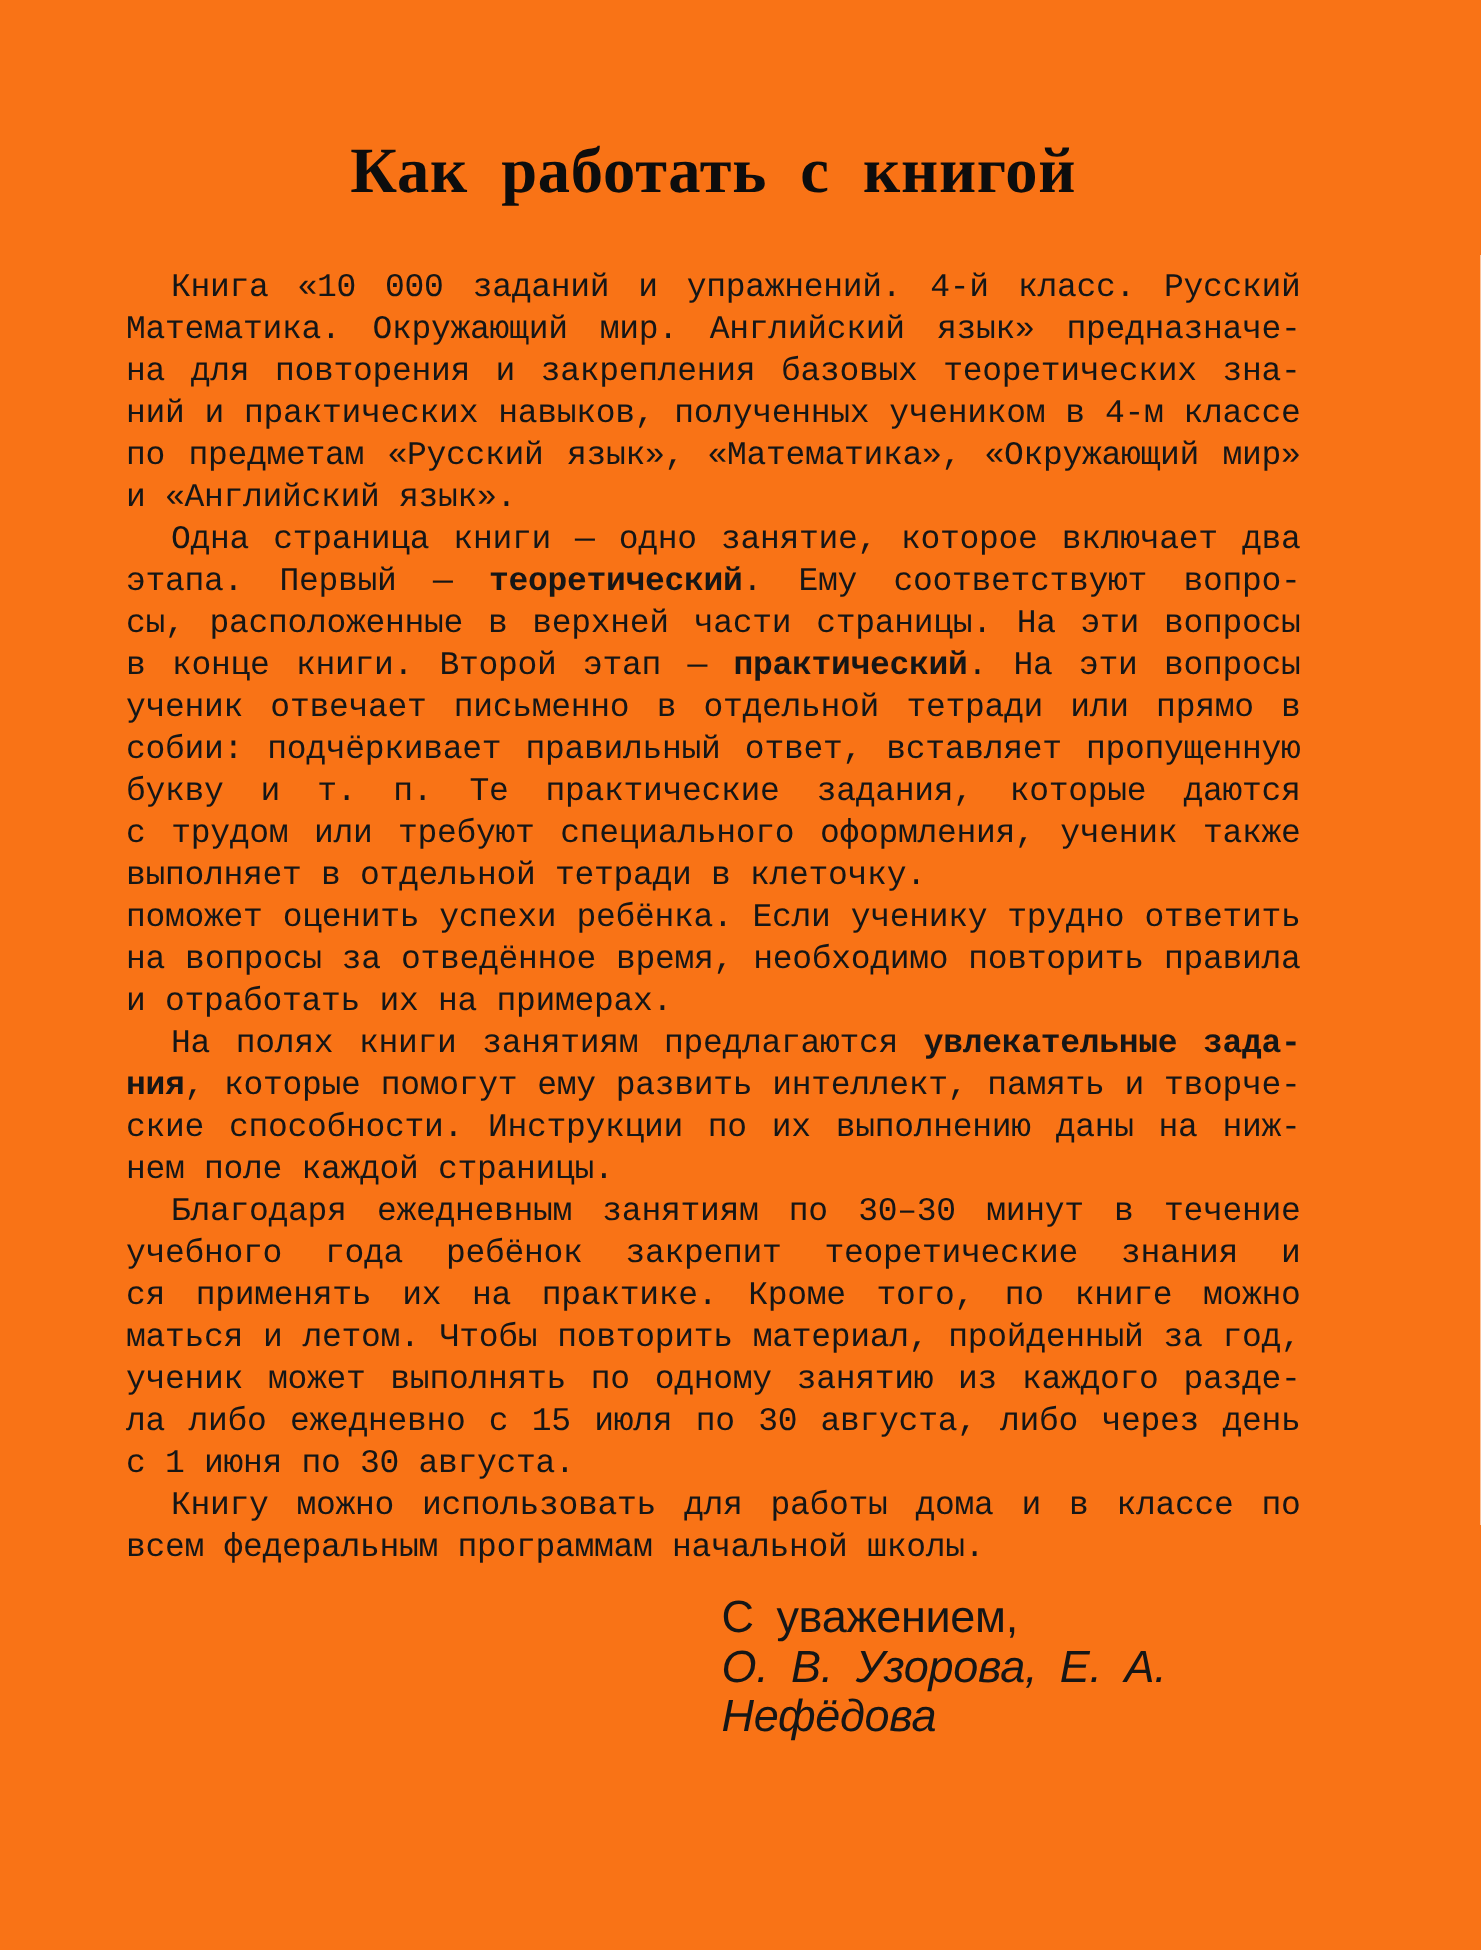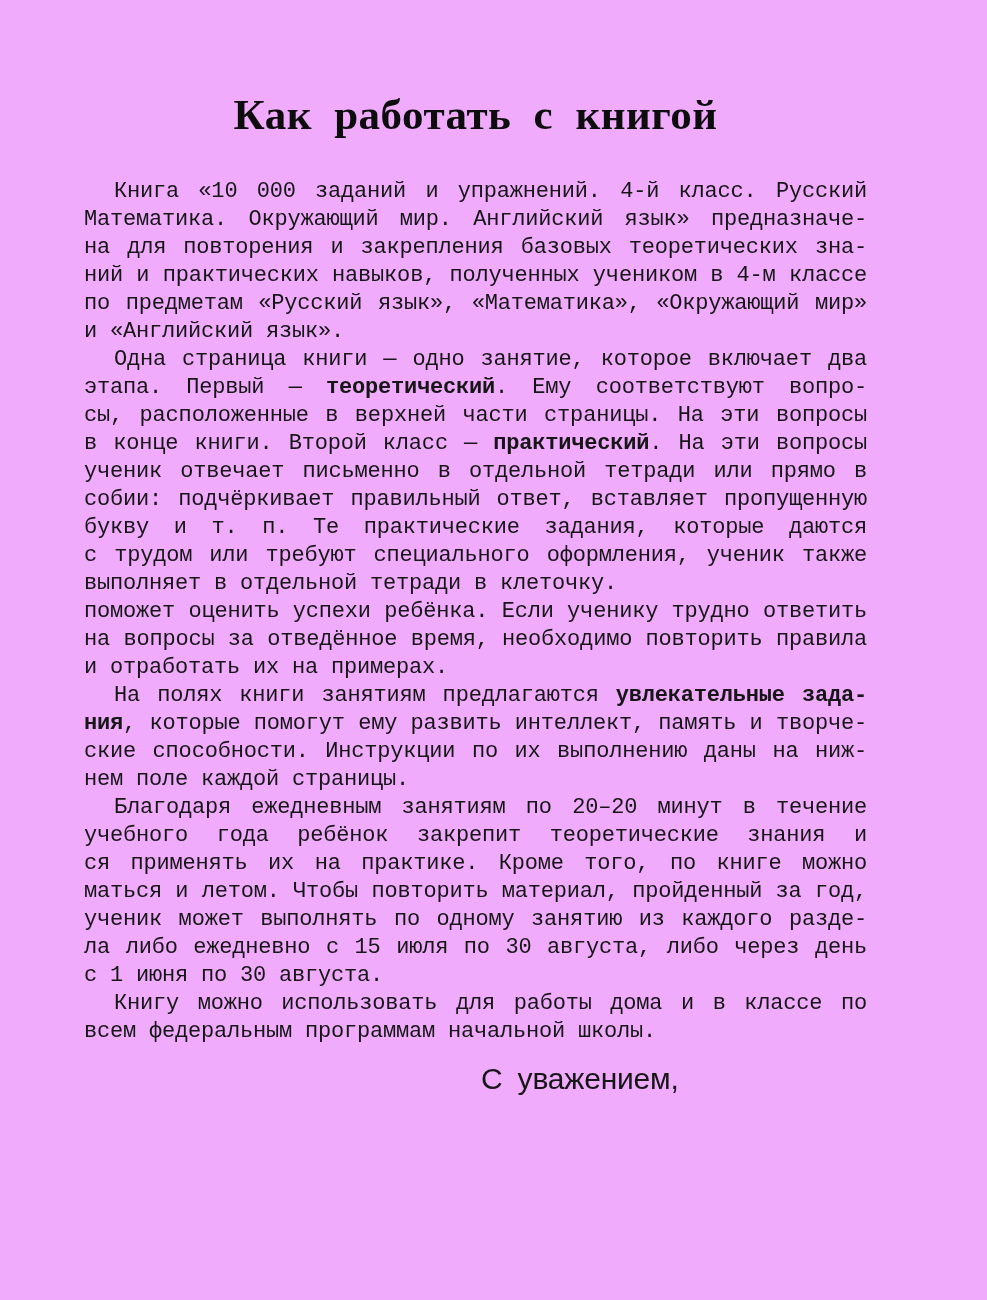--- a/index.html
+++ b/index.html
@@ -12,21 +12,21 @@
     height: 1300px;
     font-family: "Liberation Sans", sans-serif;
     color: #161616;
   }
   .page {
     position: relative;
     width: 987px;
     height: 1300px;
     box-sizing: border-box;
     padding: 90px 120px 0 84px;
-    background: #f0abfc;
+    background: #f97316;
     overflow: hidden;
   }
   .title {
     margin: 0;
     font-family: "Liberation Serif", "DejaVu Serif", serif;
     font-weight: 700;
     font-size: 43px;
     line-height: 50px;
     text-align: center;
     word-spacing: 11px;
@@ -82,48 +82,49 @@
         <div class="line"><span>Математика. Окружающий мир. Английский язык» предназначе-</span></div>
         <div class="line"><span>на для повторения и закрепления базовых теоретических зна-</span></div>
         <div class="line"><span>ний и практических навыков, полученных учеником в 4-м классе</span></div>
         <div class="line"><span>по предметам «Русский язык», «Математика», «Окружающий мир»</span></div>
         <div class="line last"><span>и «Английский язык».</span></div>
       </div>
       <div class="para">
         <div class="line first"><span>Одна страница книги — одно занятие, которое включает два</span></div>
         <div class="line"><span>этапа. Первый — </span><span class="b">теоретический</span><span>. Ему соответствуют вопро-</span></div>
         <div class="line"><span>сы, расположенные в верхней части страницы. На эти вопросы</span></div>
-        <div class="line"><span>в конце книги. Второй класс — </span><span class="b">практический</span><span>. На эти вопросы</span></div>
+        <div class="line"><span>в конце книги. Второй этап — </span><span class="b">практический</span><span>. На эти вопросы</span></div>
         <div class="line"><span>ученик отвечает письменно в отдельной тетради или прямо в по-</span></div>
         <div class="line"><span>собии: подчёркивает правильный ответ, вставляет пропущенную</span></div>
         <div class="line"><span>букву и т. п. Те практические задания, которые даются ребёнку</span></div>
         <div class="line"><span>с трудом или требуют специального оформления, ученик также</span></div>
         <div class="line last"><span>выполняет в отдельной тетради в клеточку.</span></div>
       </div>
       <div class="para">
         <div class="line"><span>поможет оценить успехи ребёнка. Если ученику трудно ответить</span></div>
         <div class="line"><span>на вопросы за отведённое время, необходимо повторить правила</span></div>
         <div class="line last"><span>и отработать их на примерах.</span></div>
       </div>
       <div class="para">
         <div class="line first"><span>На полях книги занятиям предлагаются </span><span class="b">увлекательные зада-</span></div>
         <div class="line"><span class="b">ния</span><span>, которые помогут ему развить интеллект, память и творче-</span></div>
         <div class="line"><span>ские способности. Инструкции по их выполнению даны на ниж-</span></div>
         <div class="line last"><span>нем поле каждой страницы.</span></div>
       </div>
       <div class="para">
-        <div class="line first"><span>Благодаря ежедневным занятиям по 20–20 минут в течение</span></div>
+        <div class="line first"><span>Благодаря ежедневным занятиям по 30–30 минут в течение</span></div>
         <div class="line"><span>учебного года ребёнок закрепит теоретические знания и научит-</span></div>
         <div class="line"><span>ся применять их на практике. Кроме того, по книге можно зани-</span></div>
         <div class="line"><span>маться и летом. Чтобы повторить материал, пройденный за год,</span></div>
         <div class="line"><span>ученик может выполнять по одному занятию из каждого разде-</span></div>
         <div class="line"><span>ла либо ежедневно с 15 июля по 30 августа, либо через день</span></div>
         <div class="line last"><span>с 1 июня по 30 августа.</span></div>
       </div>
       <div class="para">
         <div class="line first"><span>Книгу можно использовать для работы дома и в классе по</span></div>
         <div class="line last"><span>всем федеральным программам начальной школы.</span></div>
       </div>
     </div>
   <div class="signature">
     <div class="sig-salutation">С уважением,</div>
+    <div class="sig-authors">О. В. Узорова, Е. А. Нефёдова</div>
   </div>
 </div>
 
 </body></html>

